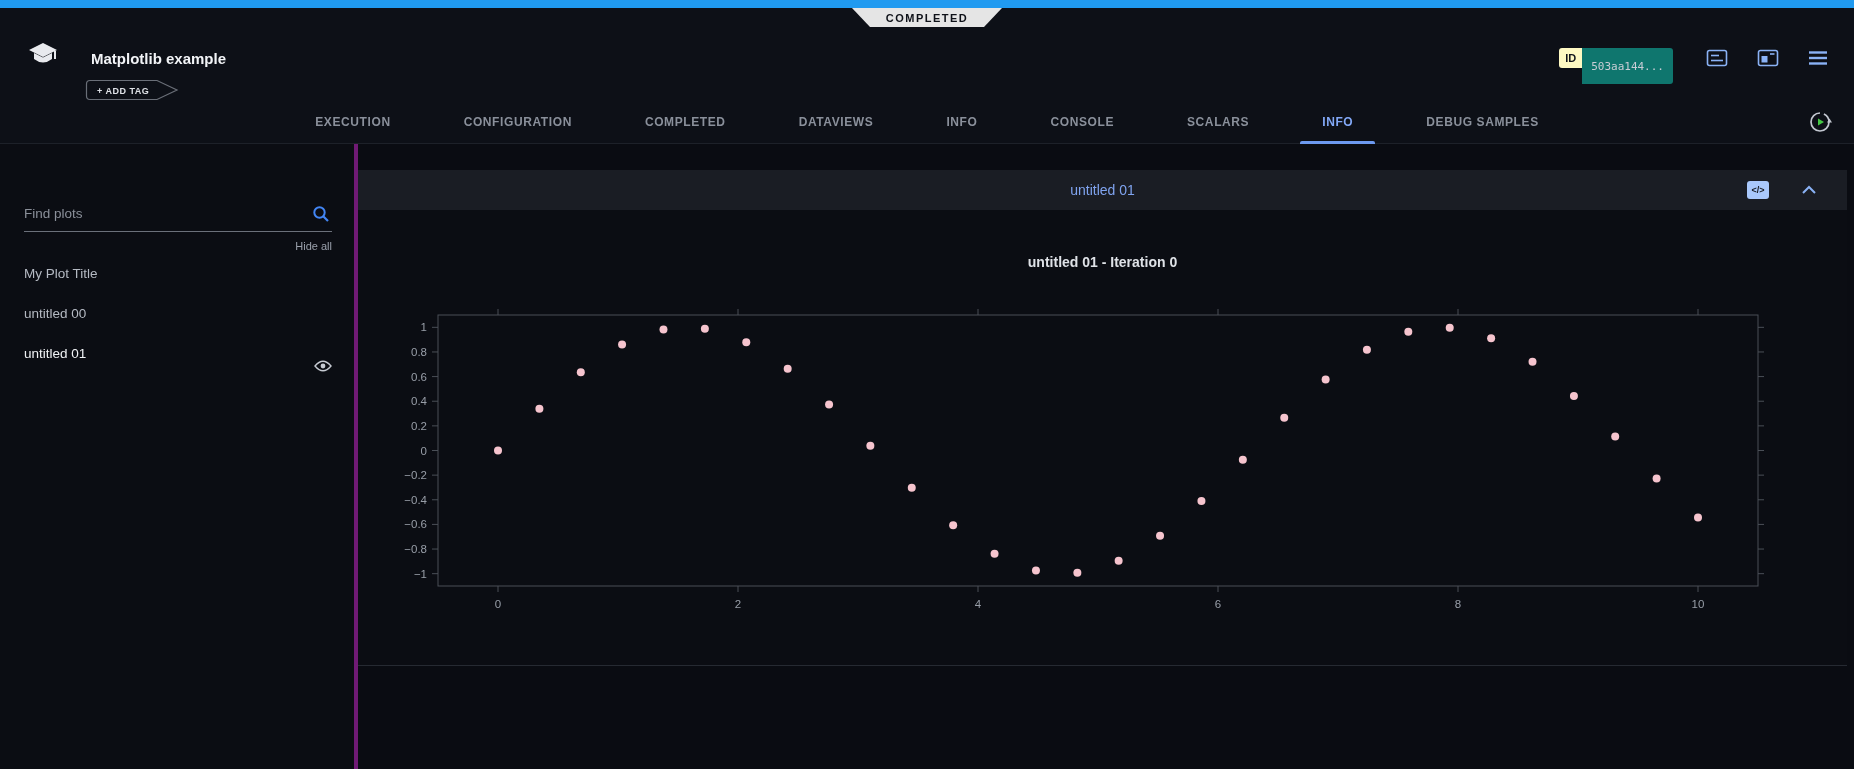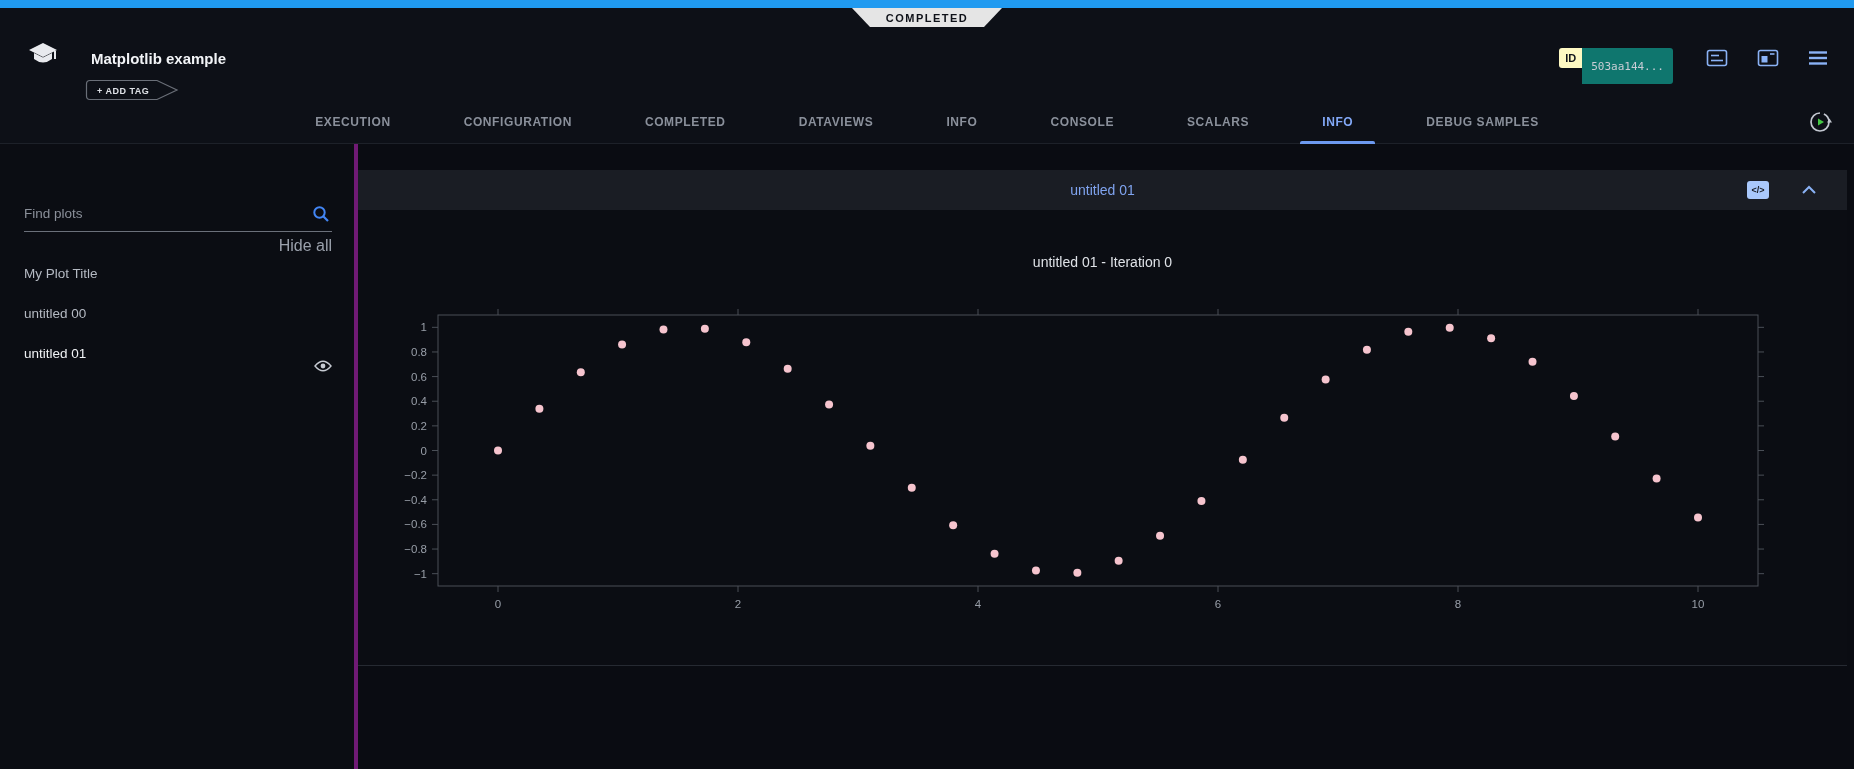--- a/index.html
+++ b/index.html
@@ -41,38 +41,38 @@
   
   .content { position:absolute; top:144px; left:0; width:100%; height:625px; display:flex; }
   .sidebar { width:358px; min-width:358px; height:100%; border-right:4px solid #701a75;
              padding:52px 22px 0 24px; background:#0b0d13; }
   .search-row { position:relative; height:36px; border-bottom:1px solid #6b707a; }
   .search-input { width:100%; height:100%; background:transparent; border:none; outline:none;
                   color:#dfe2e7; font-size:13.5px; font-family:"Liberation Sans", sans-serif; padding-right:30px; }
   .search-input::placeholder { color:#8b909a; }
   .search-ic { position:absolute; right:2px; top:9px; cursor:pointer; }
   .hide-all { height:28px; display:flex; justify-content:flex-end; align-items:center;
-              font-size:16px; color:#9aa0ab; cursor:pointer; }
+              font-size:11px; color:#9aa0ab; cursor:pointer; }
   .plot-list { margin-top:6px; }
   .plot-item { height:40px; display:flex; justify-content:space-between;
                font-size:13.5px; color:#b5bac3; cursor:pointer; }
   .plot-item.selected { color:#f0f2f5; }
   .eye { display:flex; align-items:center; cursor:pointer; }
 
   .main { flex:1; position:relative; }
   .panel { margin:26px 7px 0 0; border-bottom:1px solid #262a32; }
   .panel-header { height:40px; background:#1a1d24; display:flex; align-items:center; position:relative; }
   .panel-title { width:100%; text-align:center; font-size:14px; color:#7fa3ef; }
   .panel-actions { position:absolute; right:30px; top:0; height:40px; display:flex; align-items:center; gap:32px; }
   .code-btn { width:22px; height:18px; background:#a9c8fb; border-radius:3px; display:flex;
               align-items:center; justify-content:center; font-size:9px; font-weight:bold; color:#15181f; cursor:pointer; }
   .collapse-btn { cursor:pointer; display:flex; align-items:center; }
   .panel-body { position:relative; height:455px; background:#0b0d13; }
   .chart-title { position:absolute; top:44px; left:0; width:100%; text-align:center;
-                 font-size:14px; font-weight:normal; color:#dfe2e7; }
+                 font-size:14px; font-weight:bold; color:#dfe2e7; }
   #chart-svg { position:absolute; top:0; left:0; }
 </style>
 </head>
 <body>
 
 <div id="app">
 
   <div class="topbar"></div>
   <div class="ribbon">
     <span>COMPLETED</span>

